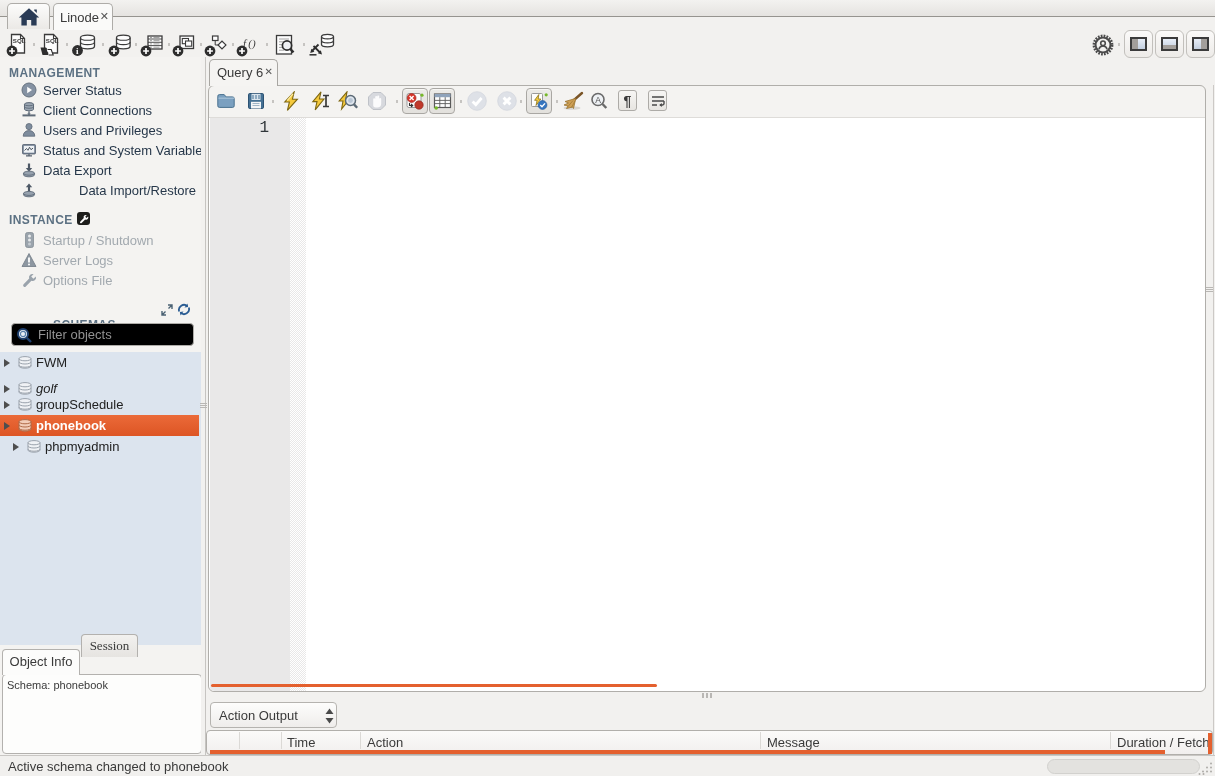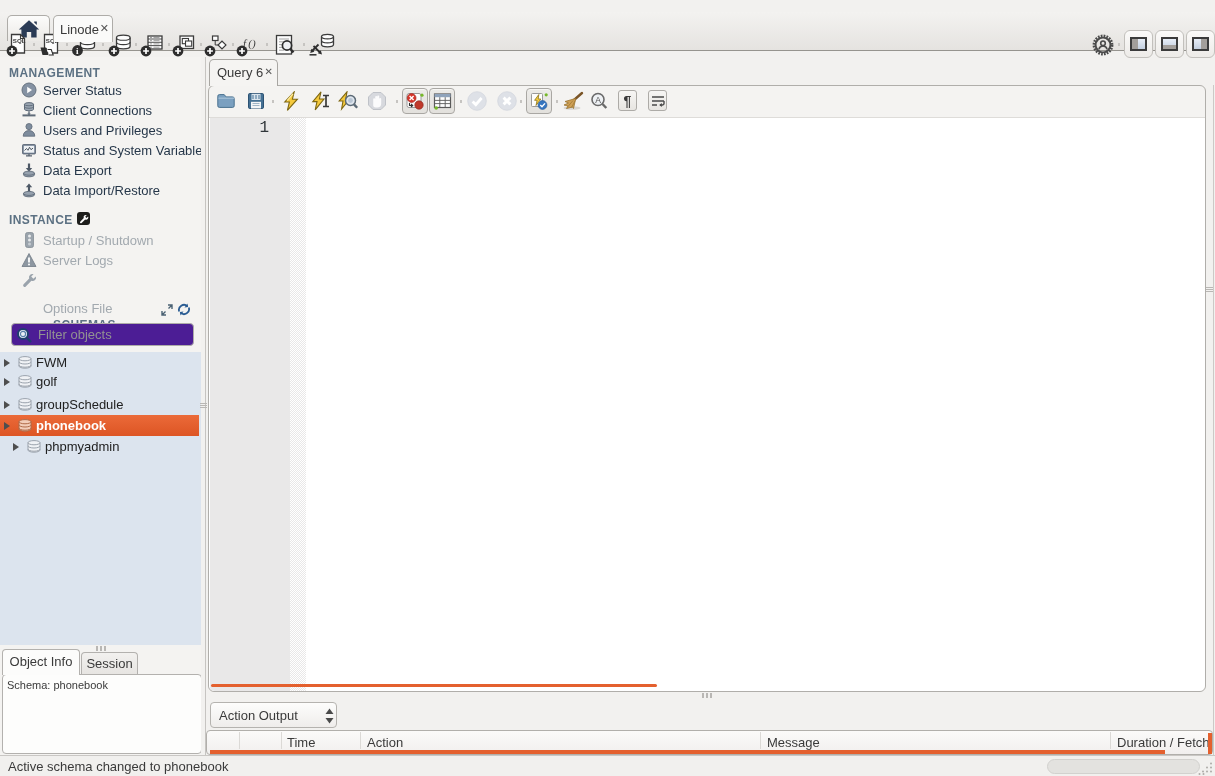--- a/index.html
+++ b/index.html
@@ -1,21 +1,21 @@
 <!DOCTYPE html>
 <html><head>
 <meta charset="utf-8">
 <style>
   * { margin:0; padding:0; box-sizing:border-box; }
   html,body { width:1215px; height:776px; overflow:hidden; }
   body { font-family:"Liberation Sans", sans-serif; background:#f2f1ef; position:relative; }
   .abs { position:absolute; }
 
   
-  #topstrip { left:0; top:12px; width:1215px; height:39px;
+  #topstrip { left:0; top:0; width:1215px; height:17px;
     background:linear-gradient(#f3f2f0,#e5e3e0);
     border-bottom:1px solid #96948f; }
   .toptab { position:absolute; top:3px; height:26px; border:1px solid #aeaca8; border-bottom:none;
     border-radius:5px 5px 0 0; background:linear-gradient(#fcfcfb,#ebe9e6); }
   .toptab.active { background:#fafaf9; height:27px; z-index:5; }
   #hometab { left:7px; width:43px; }
   #linodetab { left:53px; width:60px; }
   #linodetab span.lbl { position:absolute; left:6px; top:6px; font-size:13px; color:#3a3a3a; }
   #linodetab span.x { position:absolute; right:3px; top:6px; font-size:11px; color:#555; }
 
@@ -40,29 +40,29 @@
   
   #tree { position:absolute; left:0; top:295px; width:201px; height:293px; background:#dce4ee; }
   .trow { position:absolute; left:0; width:199px; height:21px; }
   .trow .tri { position:absolute; left:4px; top:7px; width:0; height:0;
     border-left:6px solid #4e4e4e; border-top:4px solid transparent; border-bottom:4px solid transparent; }
   .trow .txt { position:absolute; left:36px; top:3px; font-size:13px; color:#212121; }
   #selrow { background:linear-gradient(#eb6a39,#dd5524); }
   #selrow .txt { color:#ffffff; font-weight:bold; }
 
   
-  #filter { position:absolute; left:11px; top:266px; width:183px; height:23px; background:#4c1d95;
+  #filter { position:absolute; left:11px; top:266px; width:183px; height:23px; background:#000000;
     border:1px solid #aeaca8; border-radius:4px; }
   #filter span { position:absolute; left:26px; top:3px; font-size:13px; color:#929292; }
 
   
   .btab { position:absolute; border:1px solid #b3b1ae; border-bottom:none; border-radius:4px 4px 0 0;
     font-size:13px; color:#3a3a3a; text-align:center; }
   #obtab { left:2px; top:592px; width:78px; height:26px; background:#fcfcfb; line-height:24px; z-index:2; }
-  #sestab { left:81px; top:595px; width:57px; height:23px; background:linear-gradient(#f2f1ef,#e6e4e1); line-height:21px; }
+  #sestab { left:81px; top:577px; width:57px; height:23px; background:linear-gradient(#f2f1ef,#e6e4e1); line-height:21px;font-family:Liberation Serif, serif; }
   #infobox { position:absolute; left:2px; top:617px; width:200px; height:80px; background:#fdfdfc;
     border:1px solid #b3b1ae; border-radius:4px; z-index:1; }
   #infobox span { position:absolute; left:4px; top:4px; font-size:11px; color:#3a3a3a; }
 
   
   #qtab { left:209px; top:59px; width:69px; height:27px; border:1px solid #a8a6a2; border-bottom:none;
     border-radius:5px 5px 0 0; background:#f5f4f2; z-index:5; }
   #qtab span.lbl { position:absolute; left:7px; top:5px; font-size:13px; color:#3a3a3a; }
   #qtab span.x { position:absolute; right:4px; top:6px; font-size:10px; color:#555; }
 
@@ -264,21 +264,21 @@
       <path d="M2.5 11.2 a5.5 2 0 0 0 11 0" fill="none" stroke="#5f6b79" stroke-width="0.9"></path>
     </svg>
   <div class="sitem" style="top:106px;">Data Export</div>
 
   <svg class="sico" style="top:125px;" viewBox="0 0 16 16">
       <path d="M8 9.5 v-5" stroke="#4d5866" stroke-width="2.2"></path>
       <path d="M4.8 5.3 l3.2 -3.8 L11.2 5.3 z" fill="#4d5866"></path>
       <path d="M2.5 11.4 a5.5 2 0 0 1 11 0 v1.4 a5.5 2 0 0 1 -11 0 z" fill="#96a1ae" stroke="#5f6b79" stroke-width="0.9"></path>
       <path d="M2.5 11.4 a5.5 2 0 0 0 11 0" fill="none" stroke="#5f6b79" stroke-width="0.9"></path>
     </svg>
-  <div class="sitem" style="top:126px;">Data Import/Restore</div>
+  <div class="sitem" style="top:126px;margin-left:36px;">Data Import/Restore</div>
 
   <div class="sechead" style="top:156px;">INSTANCE</div>
   <svg class="sico" style="left:77px;top:155px;width:13px;height:13px;" viewBox="0 0 13 13">
       <rect x="0" y="0" width="13" height="13" rx="3" fill="#1d1d1b"></rect>
       <path d="M9.8 3.2 a2.2 2.2 0 0 0 -3 2.9 l-3.6 3.6 a1 1 0 0 0 1.4 1.4 l3.6 -3.6 a2.2 2.2 0 0 0 2.9 -3 l-1.6 1.6 l-1.3 -1.3 z" fill="#fdfdfd"></path>
     </svg>
 
   <svg class="sico" style="top:175px;left:23px;width:13px;height:16px;" viewBox="0 0 13 16">
       <rect x="2.5" y="0.5" width="8" height="15" rx="2" fill="#9aa3ac" stroke="#848d96" stroke-width="0.8"></rect>
       <circle cx="6.5" cy="4" r="1.5" fill="#e8eaec"></circle>
@@ -290,21 +290,21 @@
   <svg class="sico" style="top:195px;" viewBox="0 0 16 16">
       <path d="M8 1.5 L15 14.5 H1 Z" fill="#8d97a1" stroke="#717b85" stroke-width="0.8"></path>
       <path d="M8 5.5 v5" stroke="#ffffff" stroke-width="1.8"></path>
       <circle cx="8" cy="12.6" r="1" fill="#ffffff"></circle>
     </svg>
   <div class="sitem dis" style="top:196px;">Server Logs</div>
 
   <svg class="sico" style="top:215px;" viewBox="0 0 16 16">
       <path d="M12.6 2.2 a3.4 3.4 0 0 0 -4.4 4.4 l-5.6 5.6 a1.5 1.5 0 0 0 2.2 2.2 l5.6 -5.6 a3.4 3.4 0 0 0 4.4 -4.4 l-2.4 2.4 l-2.2 -2.2 z" fill="#9aa3ac"></path>
     </svg>
-  <div class="sitem dis" style="top:216px;margin-top:28px;">Options File</div>
+  <div class="sitem dis" style="top:216px;">Options File</div>
 
   <div class="sechead" style="top:261px;margin-left:44px;">SCHEMAS</div>
   <svg class="abs" style="left:161px;top:247px;width:12px;height:12px;" viewBox="0 0 12 12">
       <path d="M7 1 h4 v4 M11 1 L7.5 4.5 M5 11 h-4 v-4 M1 11 L4.5 7.5" fill="none" stroke="#4a6173" stroke-width="1.4"></path>
     </svg>
   <svg class="abs" style="left:177px;top:246px;width:14px;height:13px;" viewBox="0 0 14 13">
       <path d="M2.2 8.5 a5 5 0 0 1 8.2 -5.2" fill="none" stroke="#2a5c93" stroke-width="1.8"></path>
       <path d="M10.5 0.5 l0.6 3.6 l-3.6 0.4 z" fill="#2a5c93"></path>
       <path d="M11.8 4.5 a5 5 0 0 1 -8.2 5.2" fill="none" stroke="#2a5c93" stroke-width="1.8"></path>
       <path d="M3.5 12.5 l-0.6 -3.6 l3.6 -0.4 z" fill="#2a5c93"></path>
@@ -321,21 +321,21 @@
 
   <div id="tree">
     <div class="trow" style="top:0px;">
         <span class="tri"></span>
       <svg class="abs" style="left:18px;top:4px;width:14px;height:13px;" viewBox="0 0 14 13">
           <path d="M1 2.7 a6 2.1 0 0 1 12 0 v7.4 a6 2.1 0 0 1 -12 0 z" fill="#f0f2f5" stroke="#9aa2ac" stroke-width="1"></path>
           <path d="M1 5.9 a6 2.1 0 0 0 12 0 M1 2.7 a6 2.1 0 0 0 12 0 M1 9.1 a6 2.1 0 0 0 12 0" fill="none" stroke="#9aa2ac" stroke-width="1"></path>
         </svg>
       <span class="txt">FWM</span>
       </div>
-    <div class="trow" style="top:19px;">
+    <div class="trow" style="top:26px;font-style:italic;">
         <span class="tri"></span>
       <svg class="abs" style="left:18px;top:4px;width:14px;height:13px;" viewBox="0 0 14 13">
           <path d="M1 2.7 a6 2.1 0 0 1 12 0 v7.4 a6 2.1 0 0 1 -12 0 z" fill="#f0f2f5" stroke="#9aa2ac" stroke-width="1"></path>
           <path d="M1 5.9 a6 2.1 0 0 0 12 0 M1 2.7 a6 2.1 0 0 0 12 0 M1 9.1 a6 2.1 0 0 0 12 0" fill="none" stroke="#9aa2ac" stroke-width="1"></path>
         </svg>
       <span class="txt">golf</span>
       </div>
     <div class="trow" style="top:42px;">
         <span class="tri"></span>
       <svg class="abs" style="left:18px;top:4px;width:14px;height:13px;" viewBox="0 0 14 13">

